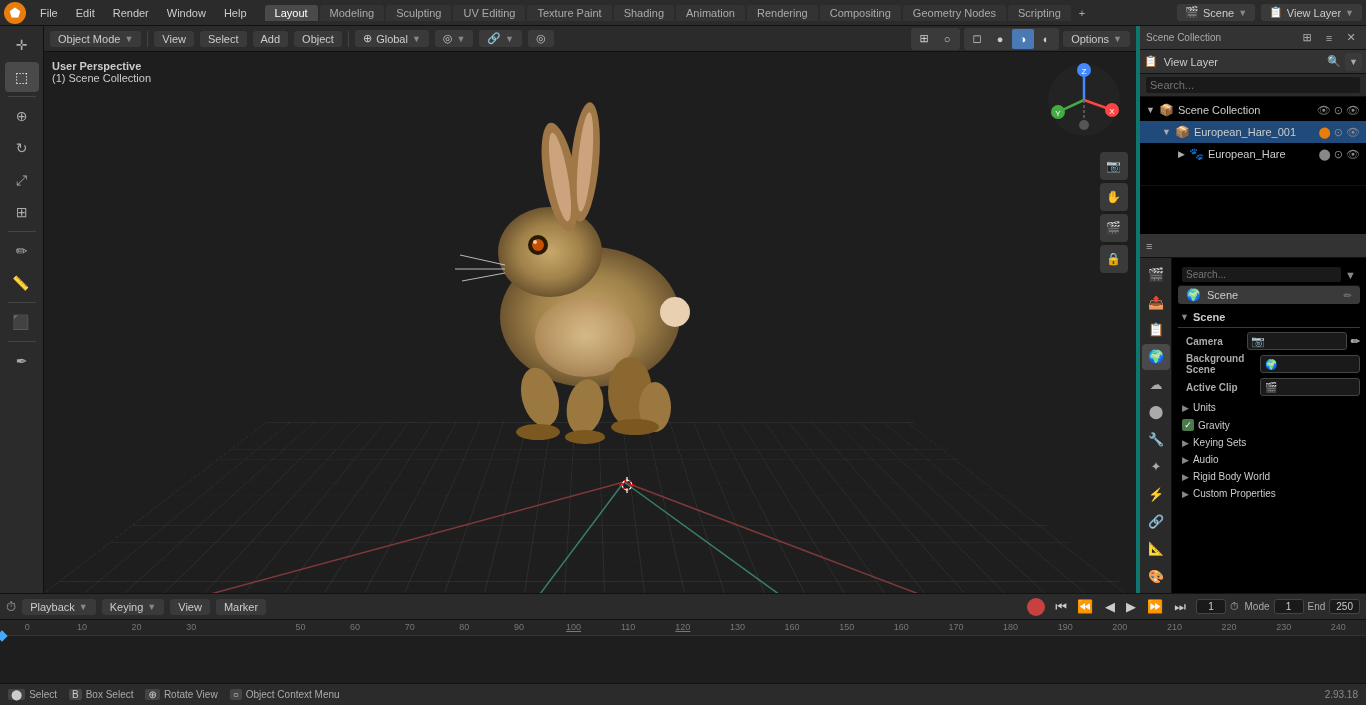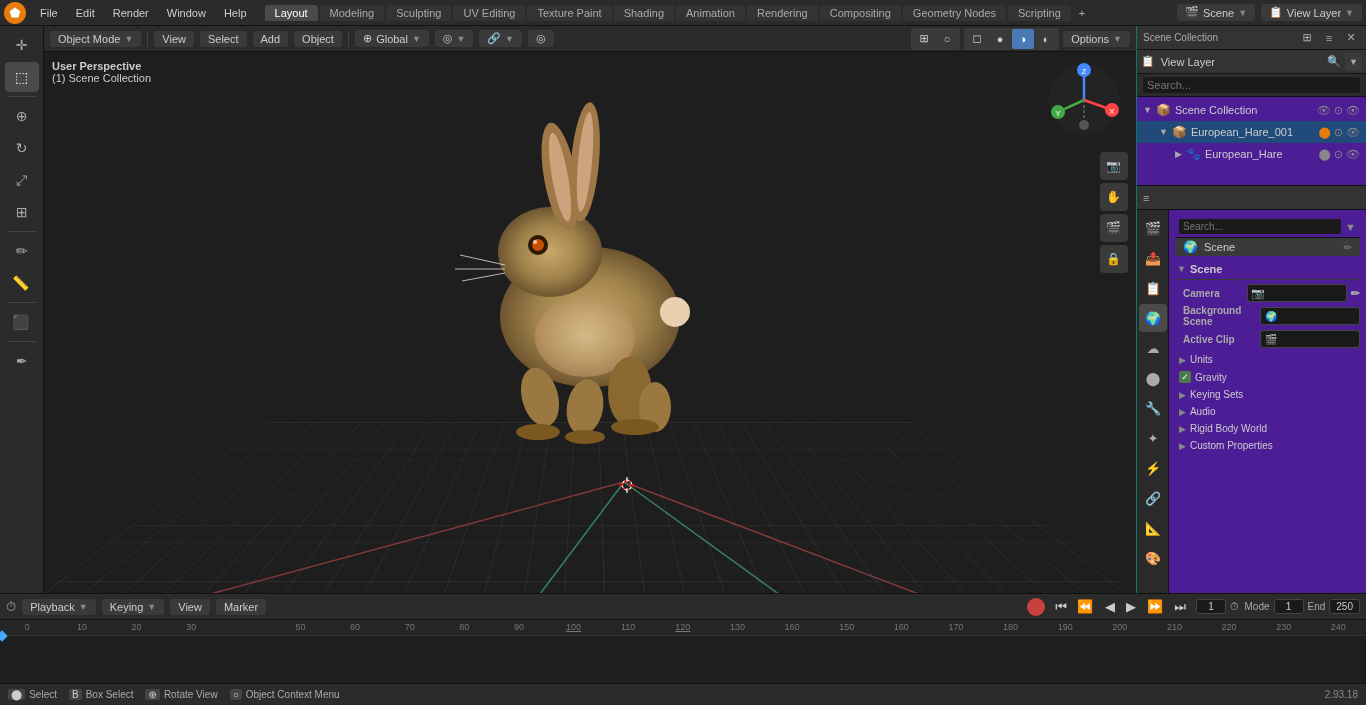--- a/index.html
+++ b/index.html
@@ -208,25 +208,26 @@
     
     .perspective-lines {
       position: absolute;
       inset: 0;
       pointer-events: none;
     }
 
     
     .right-panel {
       width: 230px;
-      background: #4c1d95;
+      background: #000000;
       display: flex;
       flex-direction: column;
-      border-left: 1px solid #0f766e;
+      border-left: 4px solid #0f766e;
       flex-shrink: 0;
+      gap: 48px;
     }
 
     
     .outliner-panel {
       height: 160px;
       border-bottom: 1px solid #111;
       display: flex;
       flex-direction: column;
       flex-shrink: 0;
     }

